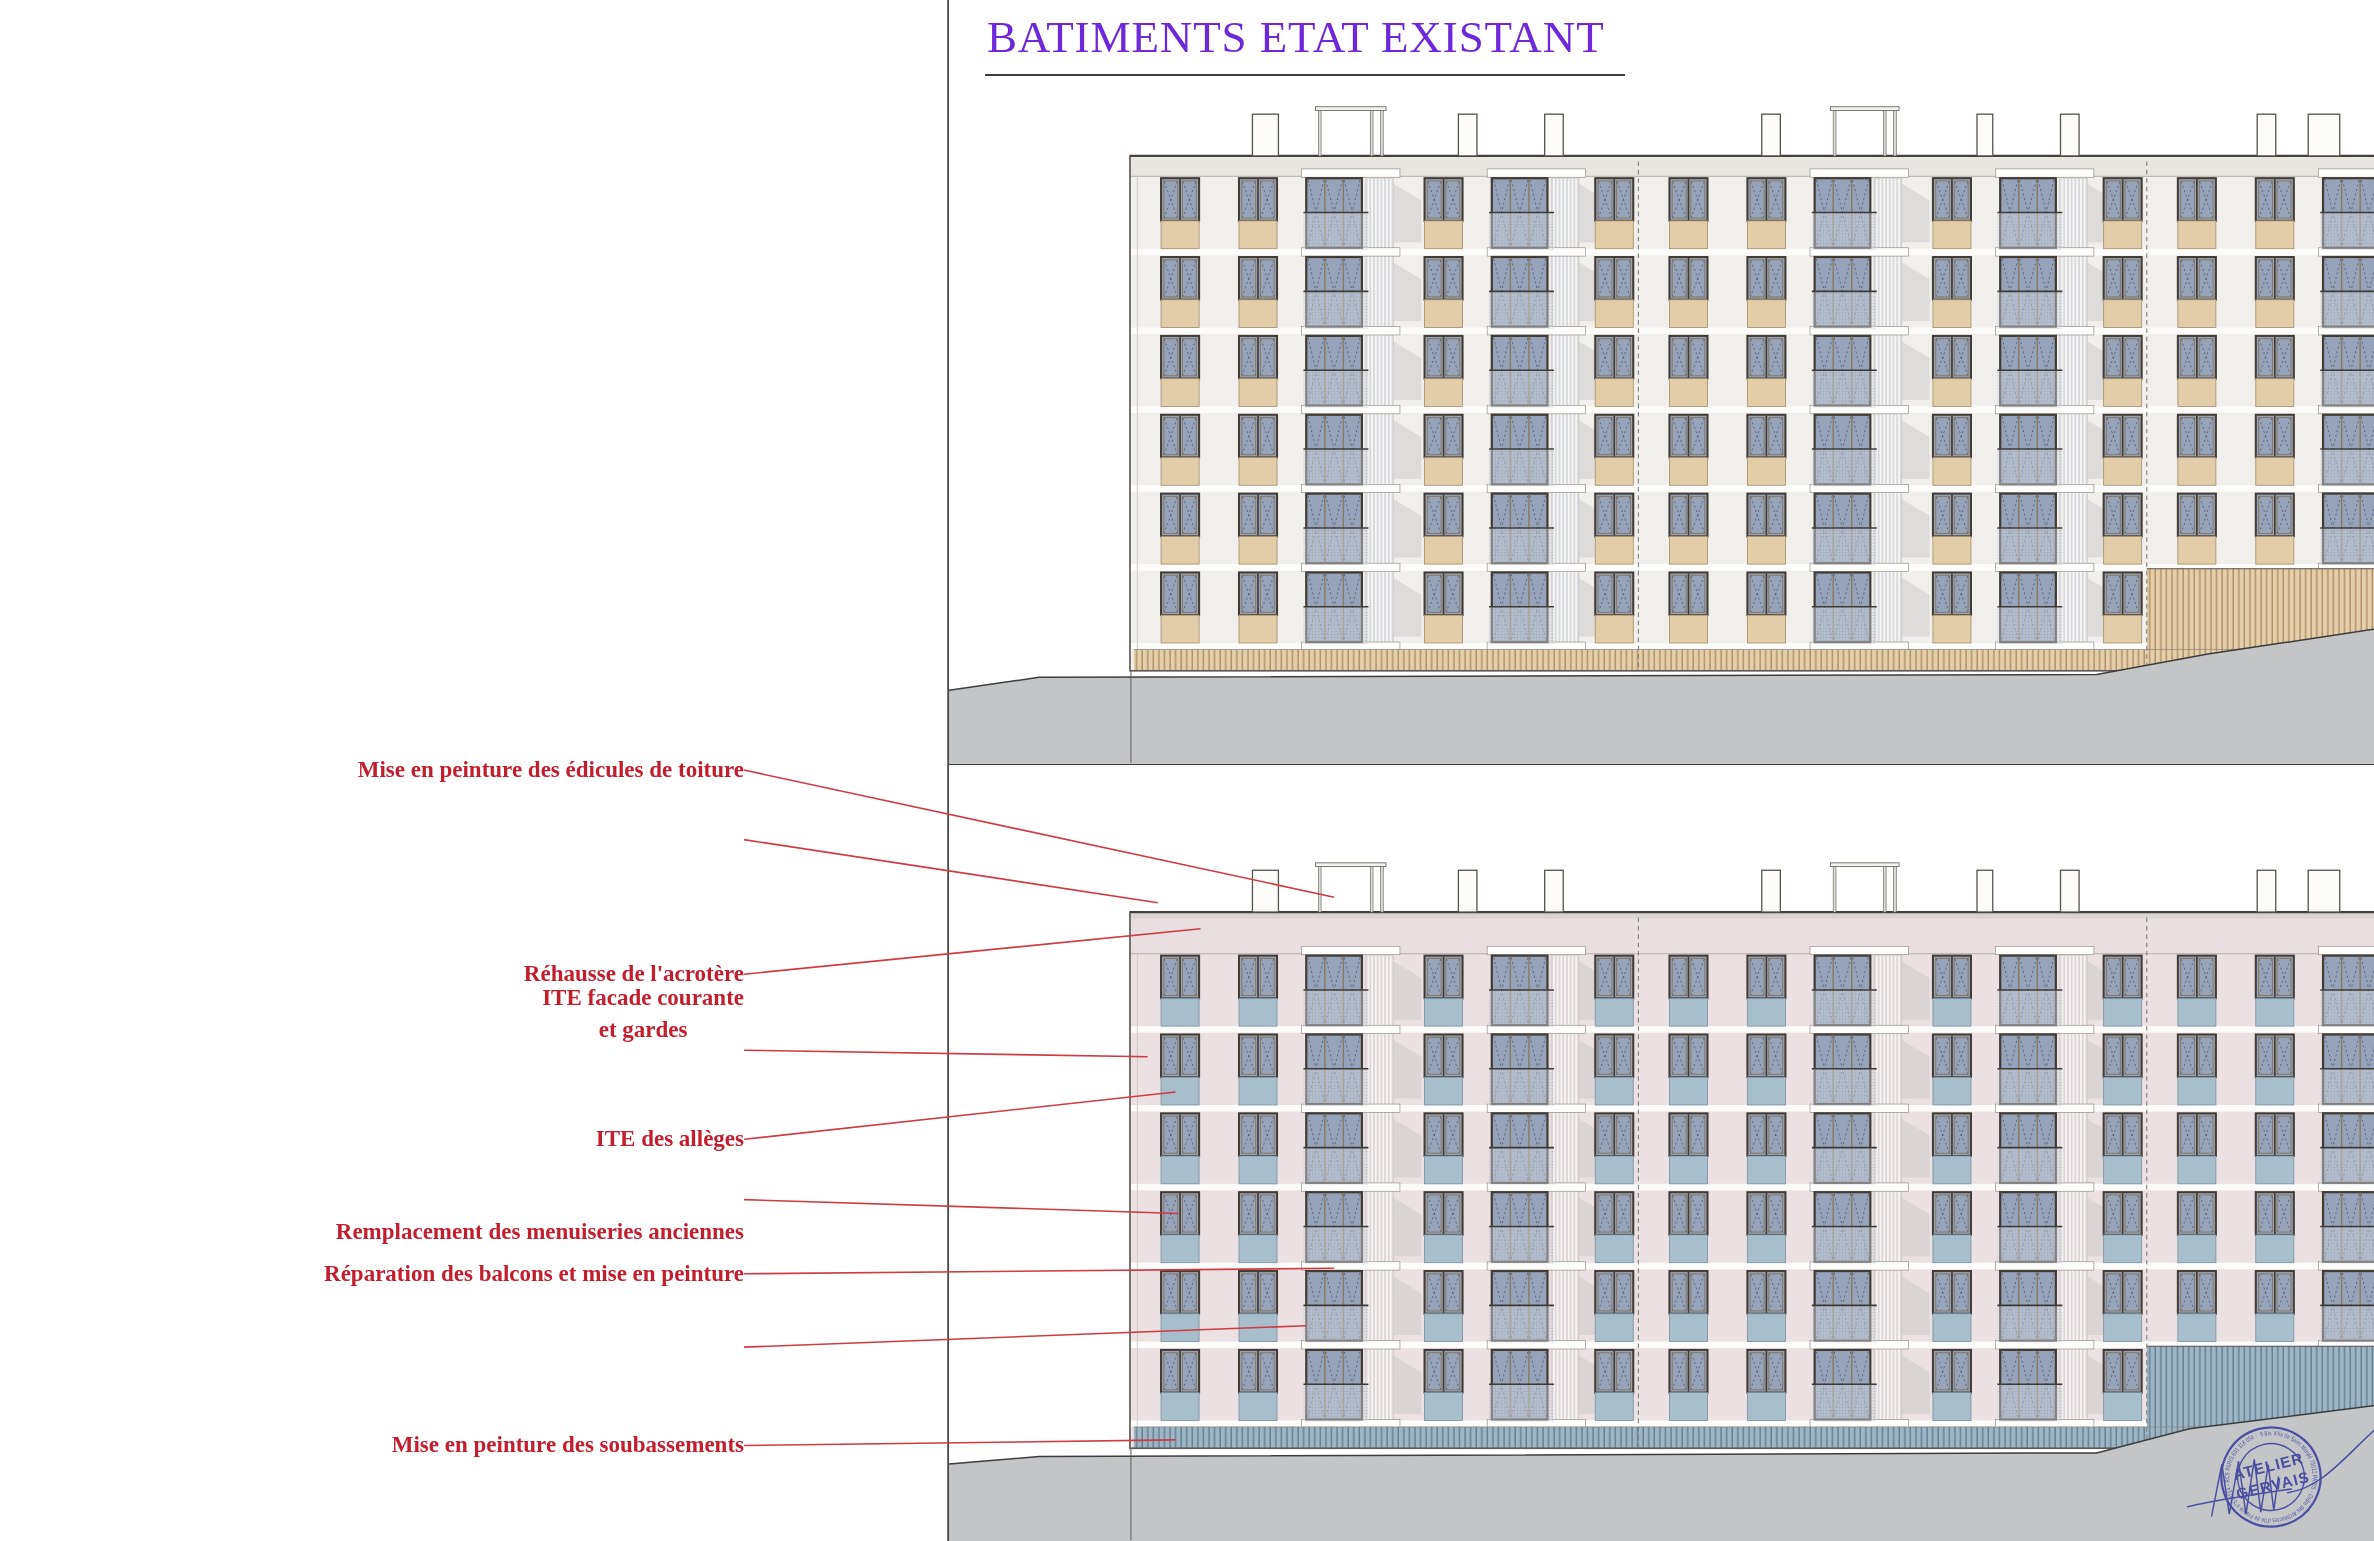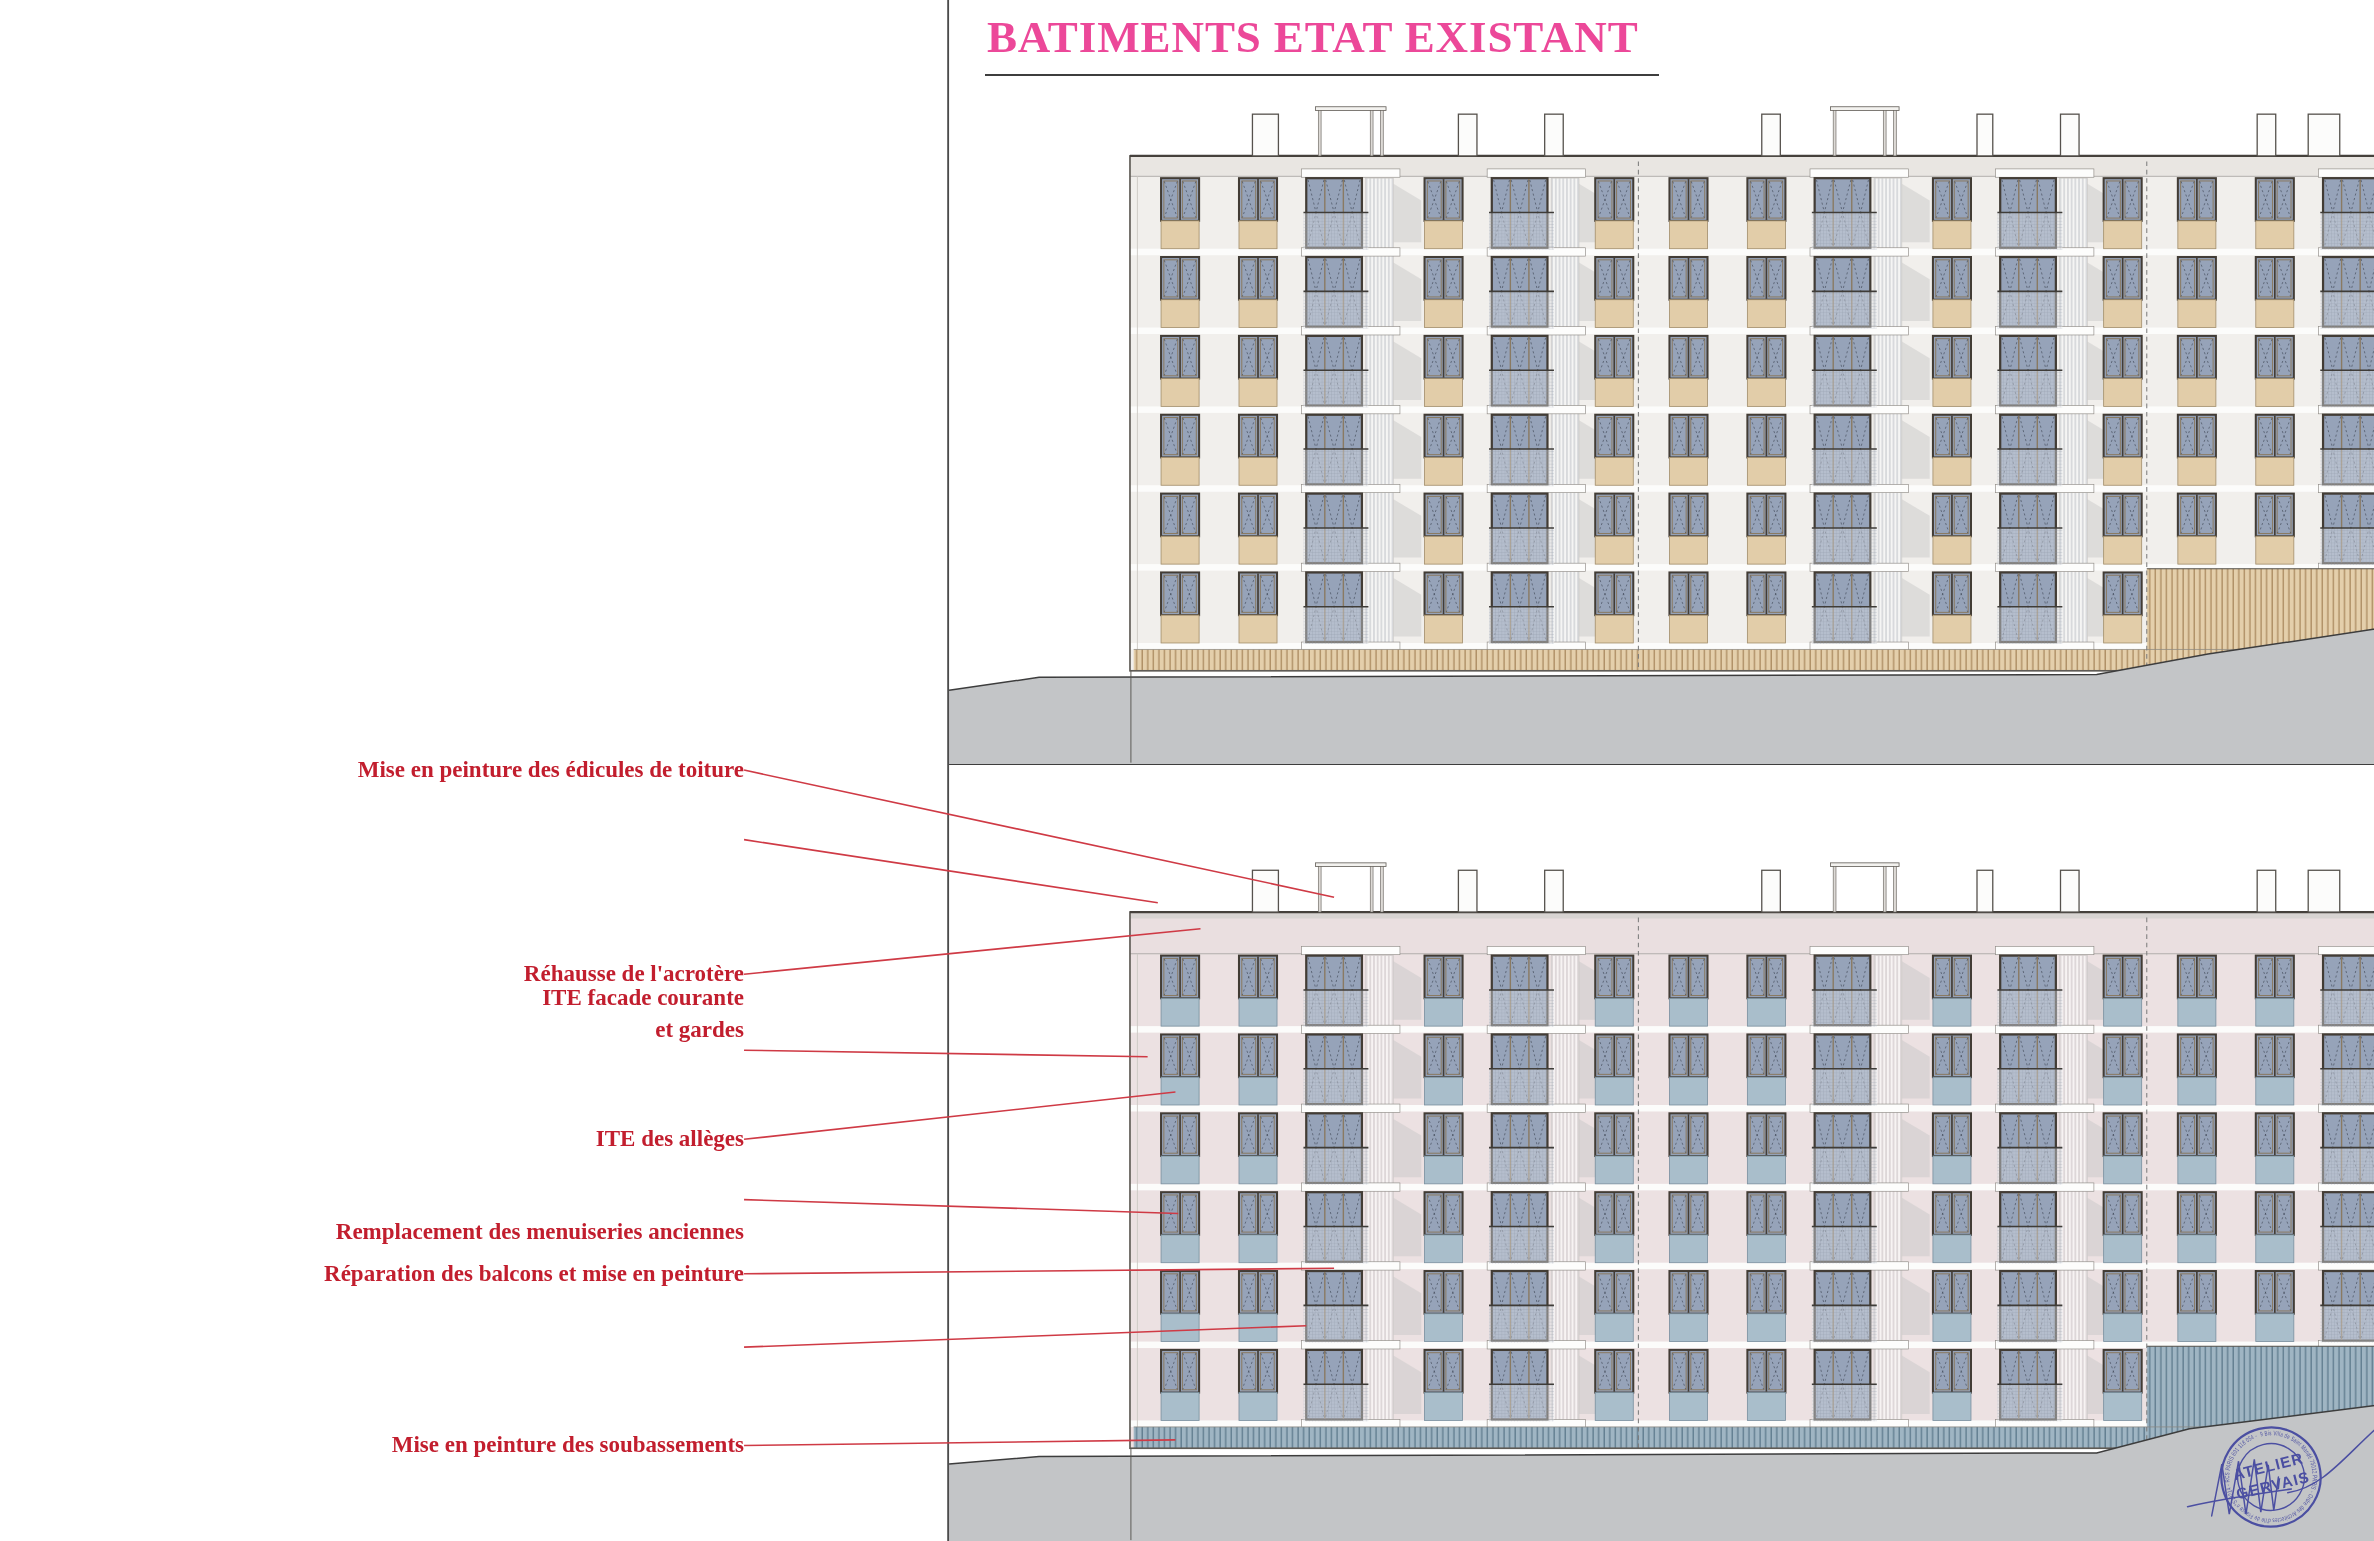--- a/index.html
+++ b/index.html
@@ -1,26 +1,26 @@
 <!DOCTYPE html>
 <html style="font-size:15px"><head>
 <meta charset="utf-8">
 <style>
   html,body{margin:0;padding:0;background:#ffffff;}
   body{width:2375px;height:1542px;position:relative;overflow:hidden;
        font-family:"Liberation Serif","DejaVu Serif",serif;}
   .canvas{position:absolute;inset:0;}
   #scene{position:absolute;left:0;top:0;width:2375px;height:1542px;}
   #scene svg{position:absolute;left:0;top:0;}
-  .title{position:absolute;color:#ec4899;font-size:45px;letter-spacing:0.9px;white-space:nowrap;font-weight:bold;}
+  .title{position:absolute;color:#6d28d9;font-size:45px;letter-spacing:0.9px;white-space:nowrap;}
   .title span{display:inline-block;border-bottom:2.8px solid #3e3e3e;padding:0 20.4px 11px 1.9px;}
   .t-exist{left:985px;top:11px;}
   .t-proj{left:978px;top:788px;}
   #labels{position:absolute;inset:0;}
-  .ann{position:absolute;right:1631px;text-align:right;font-weight:bold;
+  .ann{position:absolute;right:1631px;text-align:center;font-weight:bold;
        font-size:23px;line-height:32px;white-space:nowrap;}
   .ann div{white-space:nowrap;}
   #stamp{position:absolute;left:2169px;top:1375px;overflow:visible;opacity:0.88;
          font-family:"Liberation Sans","DejaVu Sans",sans-serif;}
 </style>
 </head>
 <body>
 
 <div class="canvas">
 

